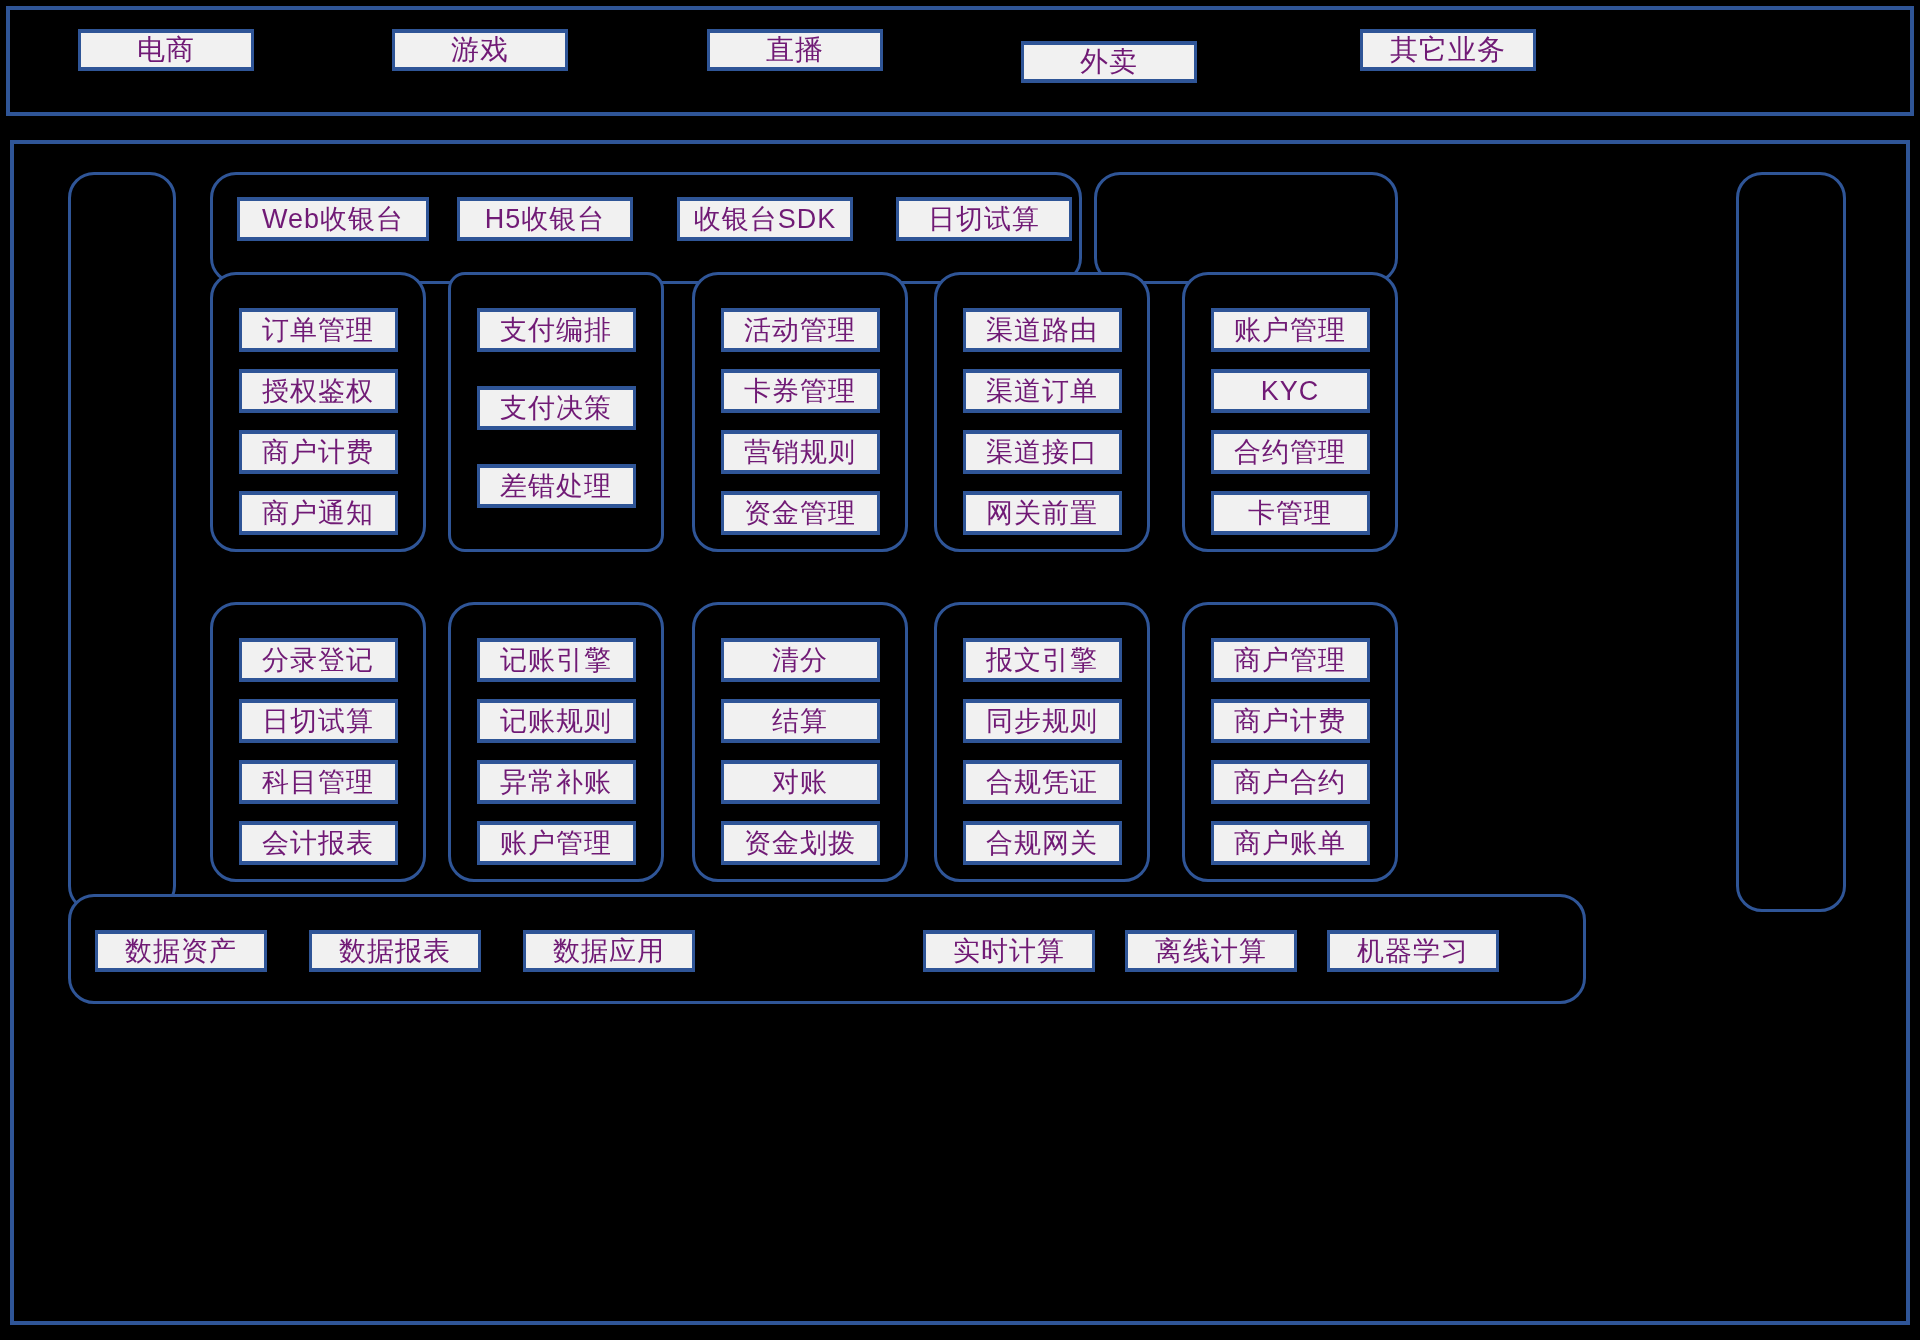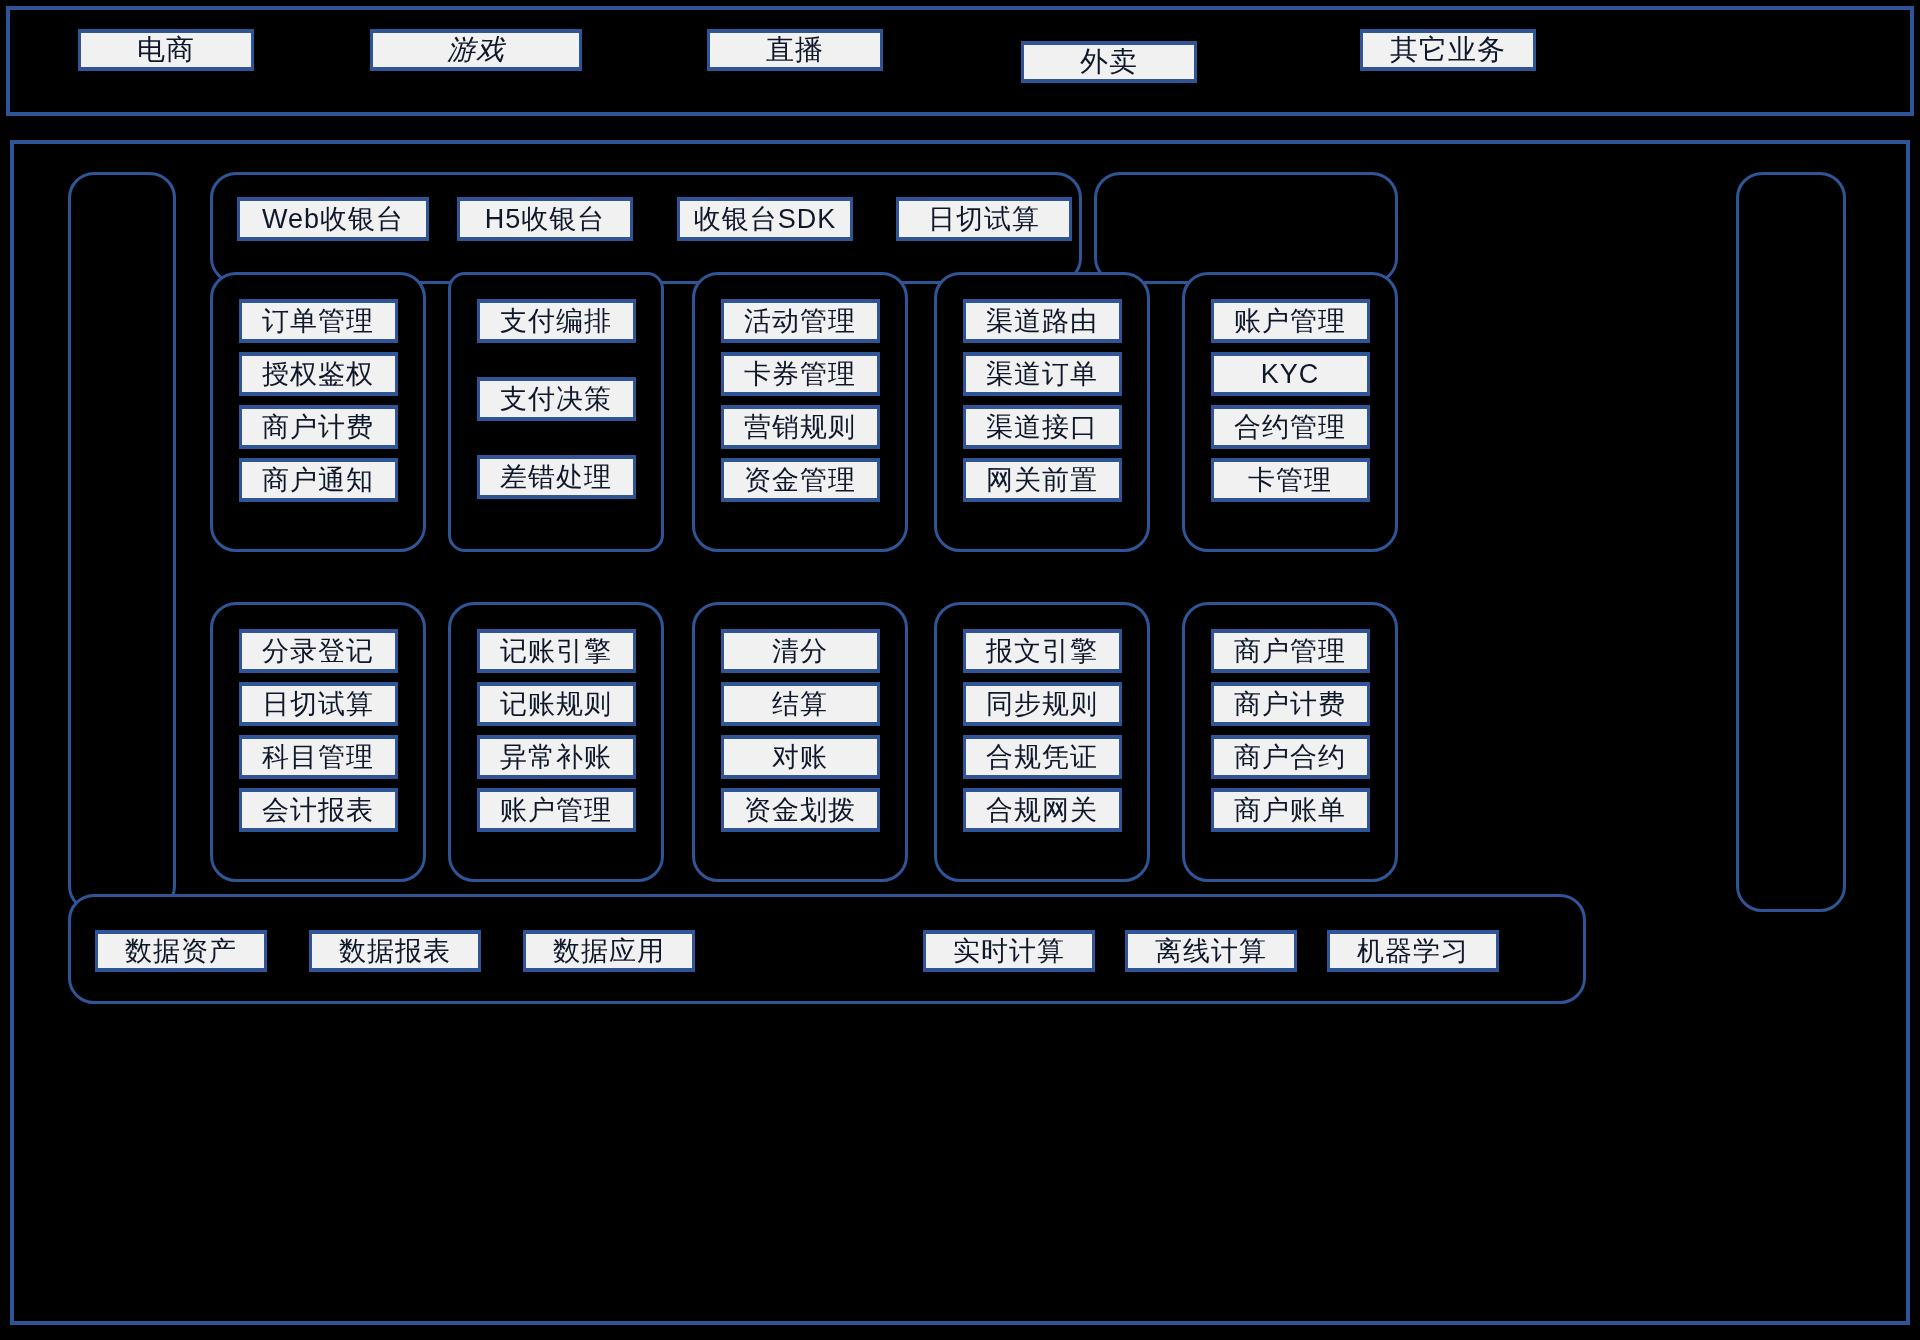--- a/index.html
+++ b/index.html
@@ -15,21 +15,21 @@
     position: relative;
   }
 
   
   .chip {
     background: #f1f1f1;
     border-top: 4px solid #2f5597;
     border-bottom: 4px solid #2f5597;
     border-left: 3px solid #2f5597;
     border-right: 3px solid #2f5597;
-    color: #0f172a;
+    color: #701a75;
     font-size: 27px;
     line-height: 1;
     text-align: center;
     display: flex;
     align-items: center;
     justify-content: center;
     box-sizing: border-box;
     height: 44px;
     letter-spacing: 1px;
     white-space: nowrap;
@@ -99,37 +99,37 @@
     width: 1518px;
     height: 110px;
     border-radius: 26px;
   }
 
   .grp-items {
     position: absolute;
     left: 0; right: 0; top: 0;
     padding-top: 16px;
   }
-  .grp-items .chip { margin: 8px auto 9px auto; width: 159px; }
+  .grp-items .chip { margin: 17px auto 9px auto; width: 159px; }
   .grp-items.spaced .chip { margin-bottom: 34px; }
 
   .data-chip {
     position: absolute;
     top: 33px;
     height: 42px;
     font-size: 27px;
   }
 </style>
 </head>
 <body>
 
 <div id="business-band">
   <div id="business-band-inner">
       <div class="chip biz-chip" style="left: 68px; width: 176px;">电商</div>
-      <div class="chip biz-chip" style="left: 360px; width: 212px; font-style: italic;">游戏</div>
+      <div class="chip biz-chip" style="left: 382px; width: 176px;">游戏</div>
       <div class="chip biz-chip" style="left: 697px; width: 176px; font-family: Liberation Serif, serif;">直播</div>
       <div class="chip biz-chip" style="left: 1011px; width: 176px; margin-top: 12px;">外卖</div>
       <div class="chip biz-chip" style="left: 1326px; width: 176px; margin-left: 24px;">其它业务</div>
     </div>
 </div>
 
 <div id="platform-frame">
 
   <div class="grp" id="left-rail"></div>
   <div class="grp" id="right-rail"></div>

